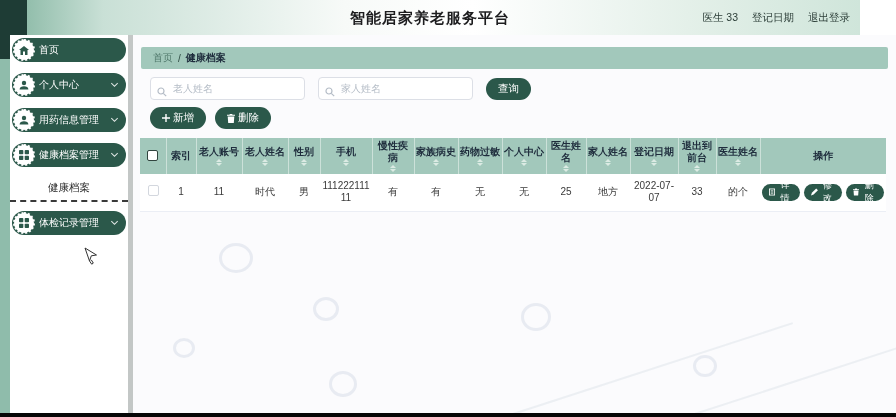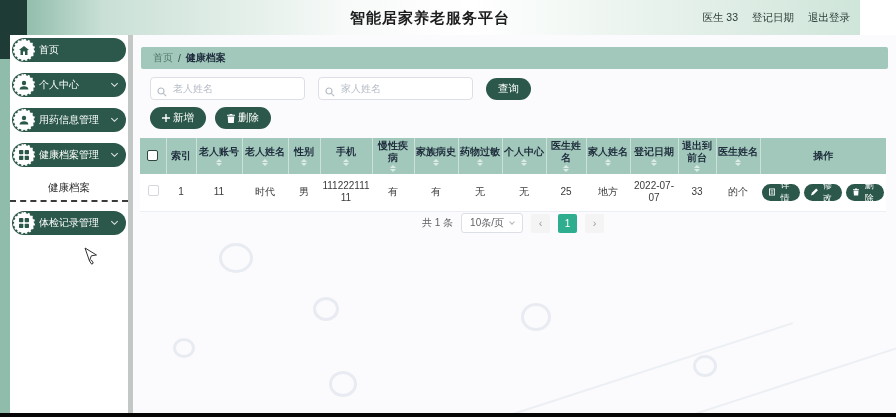--- a/index.html
+++ b/index.html
@@ -429,30 +429,20 @@
                     </svg>
                   <span>删除</span>
                 </button>
               </div>
             </td>
           </tr>
         </tbody>
       </table>
     </div>
 
-    <div class="pagination">
-      <span>共 1 条</span>
-      <div class="page-size">
-        <span>10条/页</span>
-        <span class="sel-chev"></span>
-      </div>
-      <button class="pg-btn">‹</button>
-      <div class="pg-cur">1</div>
-      <button class="pg-btn">›</button>
-    </div>
   </main>
 
   <div class="cursor">
     <svg width="14" height="18" viewBox="0 0 14 18">
         <path d="M1 1l4.5 13 1.8-5.2L12.5 8z M5.5 14l2.2 3.2 1.6-1.1-2-3.2" fill="#fff" stroke="#333" stroke-width="1"></path>
       </svg>
   </div>
 
   <div class="bottom-bar"></div>
 </div>

